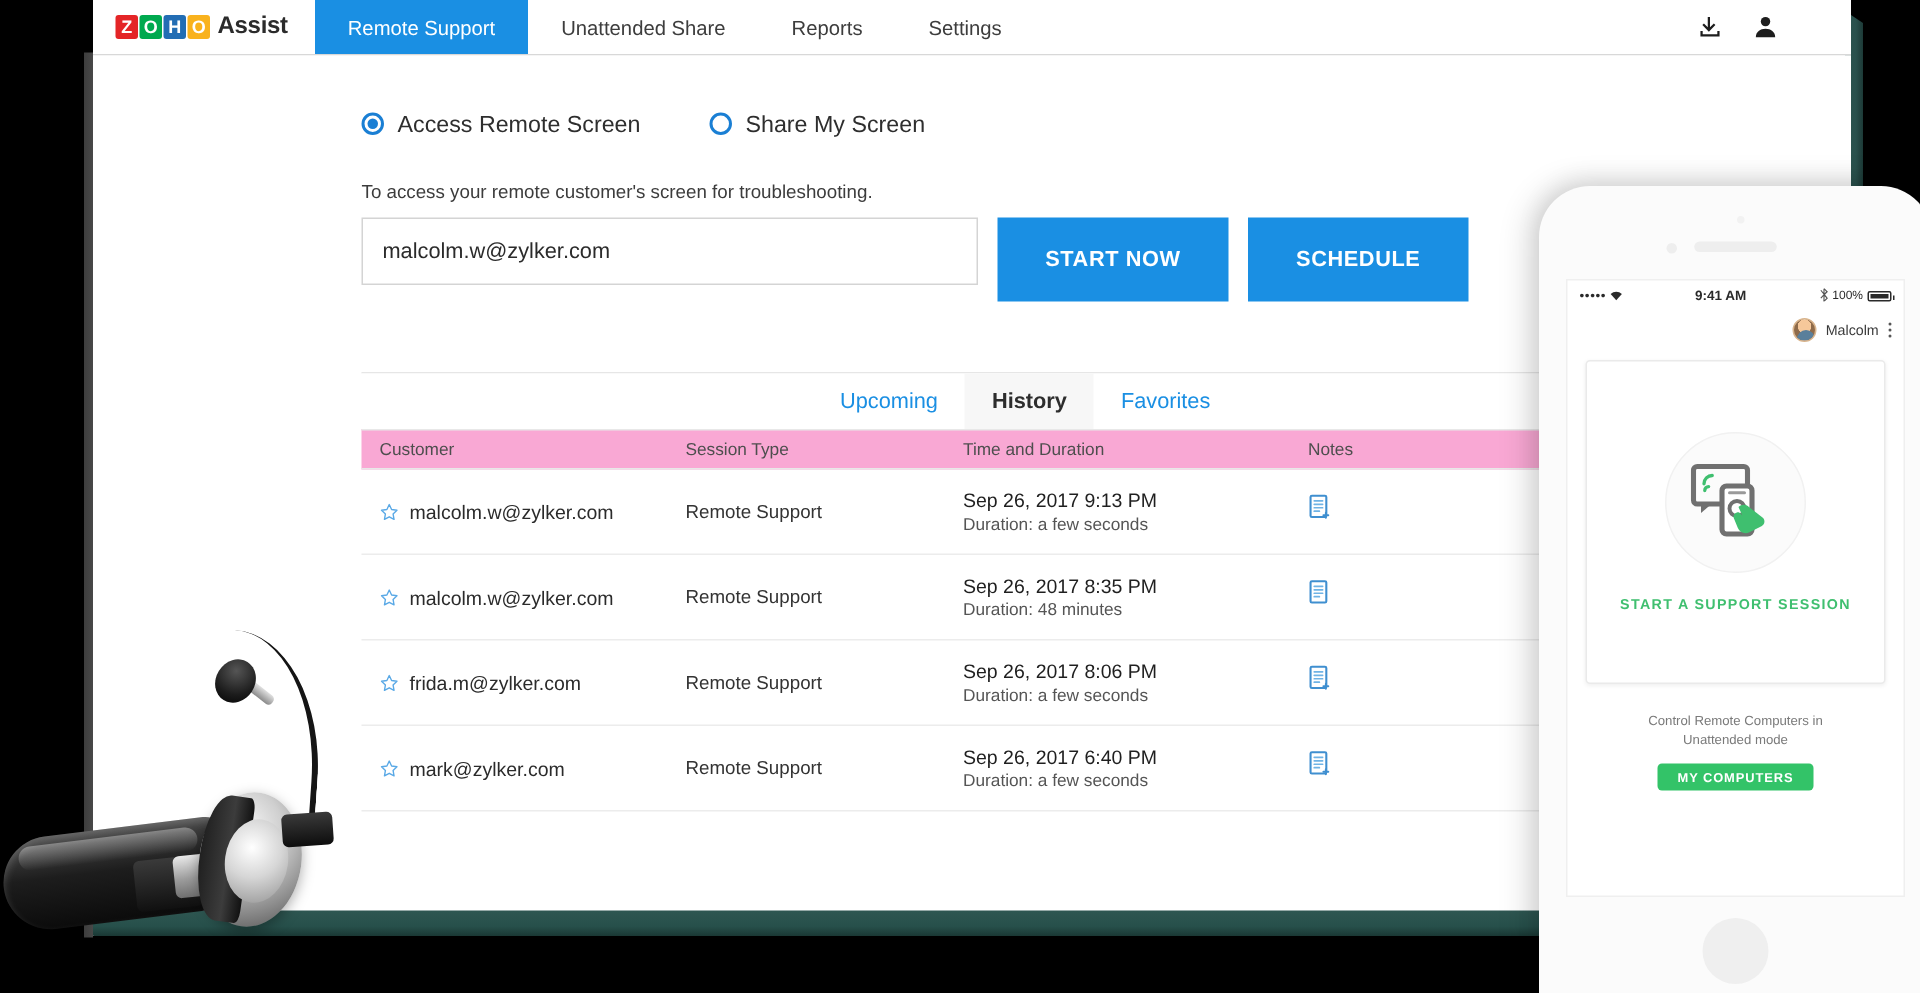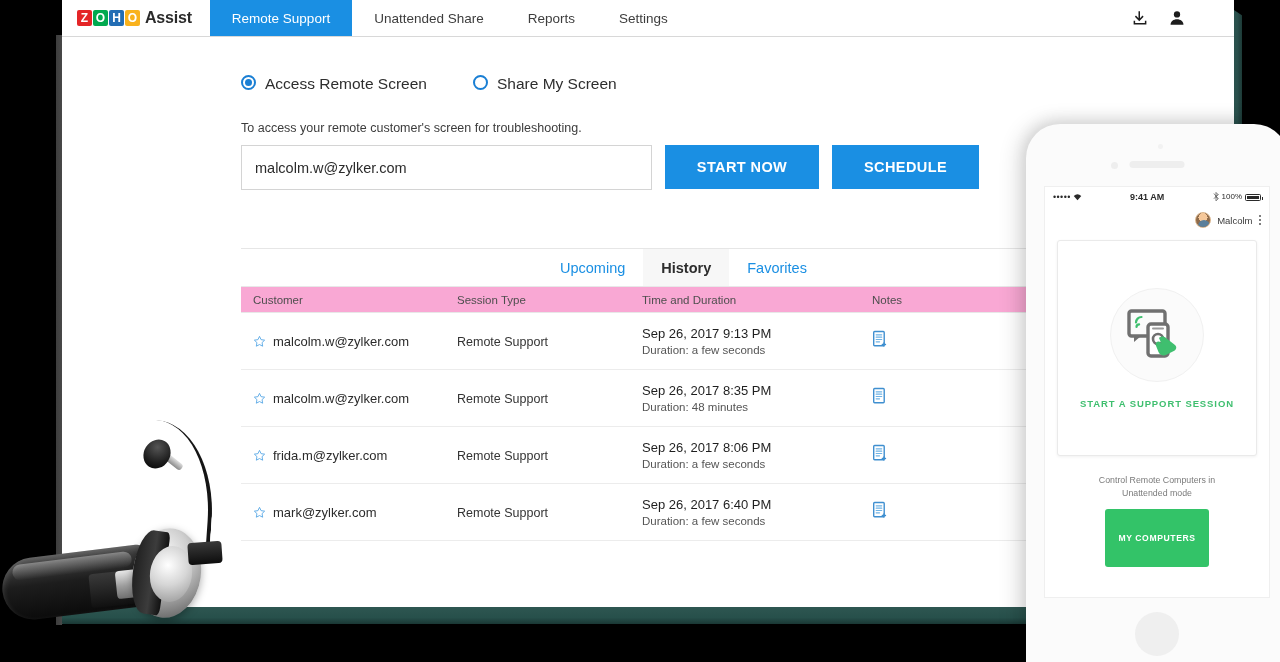--- a/index.html
+++ b/index.html
@@ -86,21 +86,21 @@
 
   .hint { position:absolute; left:179px; top:84px; font-size:12.5px; color:#3c3c3c; }
 
   .form-row { position:absolute; left:179px; top:108px; display:flex; align-items:stretch; }
   .email-input {
     width:411px; height:45px; border:1px solid #d4d4d4; background:#fff;
     font-size:14.5px; color:#2b2b2b; padding:0 13px; outline:none;
     font-family:"Liberation Sans", sans-serif;
   }
   .btn-blue {
-    height:44px; background:#1a8fe3; color:#fff; border:none;
+    height:56px; background:#1a8fe3; color:#fff; border:none;
     font-size:14.5px; font-weight:bold; letter-spacing:.4px; cursor:pointer;
     font-family:"Liberation Sans", sans-serif;
   }
   .btn-start { width:154px; margin-left:13px; }
   .btn-sched { width:147px; margin-left:13px; }
 
   
   .table-card {
     position:absolute; left:179px; top:211px; width:993px; background:#fff;
     border-top:1px solid #e6e6e6;
@@ -200,21 +200,21 @@
     width:94px; height:94px; border-radius:50%; background:#fbfbfb;
     border:1px solid #f1f1f1; display:flex; align-items:center; justify-content:center;
   }
   .session-cta { font-size:9.5px; color:#3fbf6f; letter-spacing:.9px; font-weight:bold; }
 
   .phone-foot { text-align:center; margin-top:18px; }
   .foot-line { font-size:8.8px; color:#7a7a7a; line-height:1.5; }
   .btn-green {
     margin-top:9px; display:inline-block; background:#33c368; color:#fff;
     font-size:8.6px; font-weight:bold; letter-spacing:.6px;
-    padding:24px 13px; border:none; border-radius:3px; cursor:pointer;
+    padding:4px 13px; border:none; border-radius:3px; cursor:pointer;
     font-family:"Liberation Sans", sans-serif;
   }
   .home-btn {
     position:absolute; left:50%; top:488px; transform:translateX(-50%);
     width:44px; height:44px; border-radius:50%; background:#efefef;
   }
 
   
   .headset { position:absolute; left:0px; top:420px; width:245px; height:225px; pointer-events:none; }
   .hs-band {

